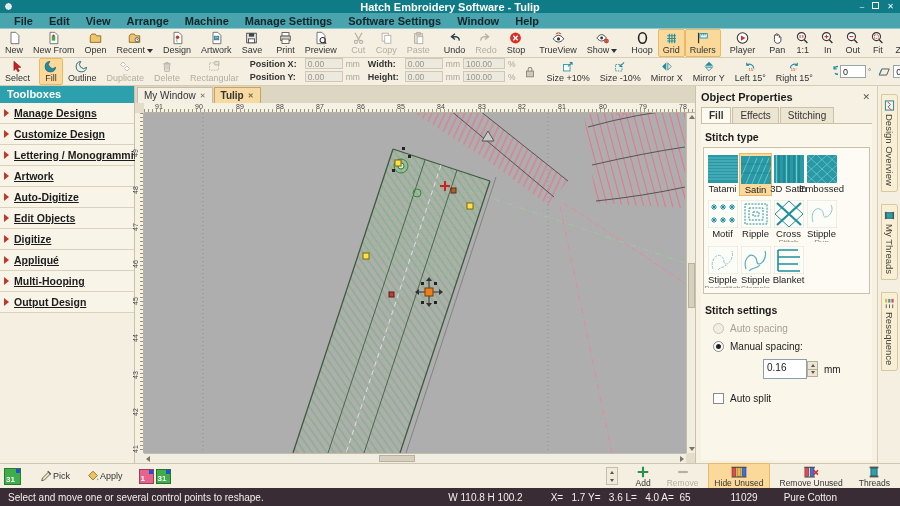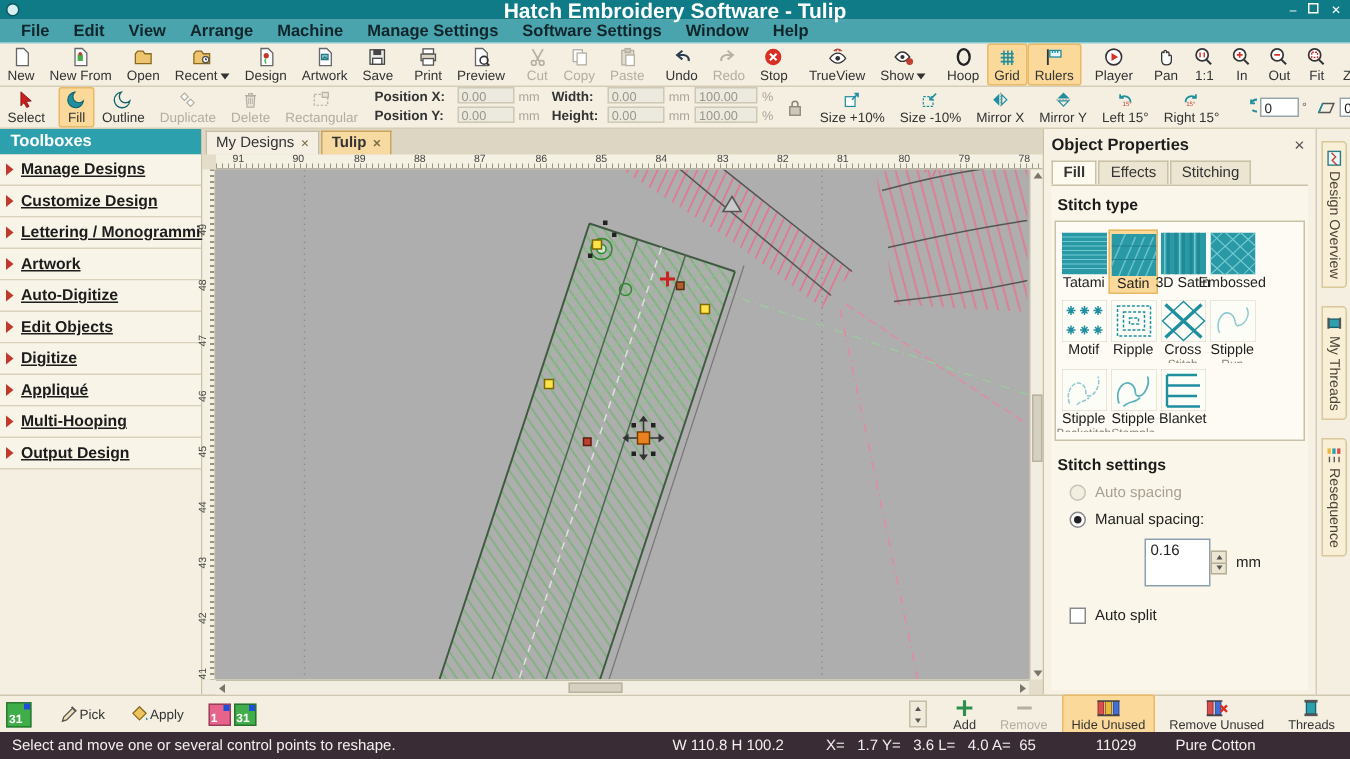--- a/index.html
+++ b/index.html
@@ -3,21 +3,21 @@
 <meta charset="utf-8">
 <style>
   * { margin:0; padding:0; box-sizing:border-box; }
   html,body { width:900px; height:506px; overflow:hidden; }
   body { font-family:"Liberation Sans",sans-serif; background:#f4efe1; }
   #app { width:900px; height:506px; display:flex; flex-direction:column; }
 
   
   .titlebar { height:13px; background:#0e7b87; display:flex; align-items:center; color:#fff; position:relative; }
   .app-icon { width:9px; height:9px; border-radius:50%; background:#d8eef0; margin-left:4px; border:1px solid #0a5962; }
-  .title-text { position:absolute; left:0; right:0; text-align:center; font-size:14px; font-weight:bold; }
+  .title-text { position:absolute; left:0; right:0; text-align:center; font-size:11px; font-weight:bold; }
   .win-controls { margin-left:auto; display:flex; gap:8px; padding-right:6px; font-size:8px; line-height:9px; z-index:2; }
   .win-controls span { cursor:default; }
   .wc-max { display:inline-block; width:7px; height:7px; border:1px solid #fff; }
 
   
   .menubar { height:16px; background:#4aa4ae; display:flex; align-items:center; padding-left:6px; border-bottom:1px solid #8ccad1; }
   .menu-item { font-size:11px; font-weight:bold; color:#10262b; padding:0 8px; line-height:16px; }
 
   
   .toolbar { background:#f4efe1; display:flex; align-items:stretch; border-bottom:1px solid #d5cdb6; }
@@ -98,21 +98,21 @@
   .cell .cl { font-size:9.5px; color:#222; white-space:nowrap; line-height:11px; }
   .cell .sub { font-size:8px; color:#8a8478; height:3px; overflow:hidden; line-height:8px; white-space:nowrap; }
   .settings { margin-top:10px; }
   .srow { display:flex; align-items:center; gap:6px; margin:7px 0 0 10px; }
   .radio { width:11px; height:11px; border-radius:50%; border:1px solid #8a8a8a; background:#fff; position:relative; flex:none; }
   .radio.disabled { border-color:#c9c4b6; background:#f2eee0; }
   .radio.checked:after { content:""; position:absolute; left:2px; top:2px; width:5px; height:5px; border-radius:50%; background:#222; }
   .slabel { font-size:10px; color:#222; }
   .slabel.dis { color:#a8a193; }
   .spacing-row { margin-left:60px; }
-  .spin-input { width:44px; height:32px; background:#fff; border:1px solid #8aa0ae; font-size:10px; color:#222; padding:0 3px; line-height:15px; }
+  .spin-input { width:44px; height:20px; background:#fff; border:1px solid #8aa0ae; font-size:10px; color:#222; padding:0 3px; line-height:15px; }
   .spinner { width:11px; height:16px; border:1px solid #b5ad98; background:#ece5d2; display:flex; flex-direction:column; }
   .spinner i { flex:1; display:flex; align-items:center; justify-content:center; }
   .spinner i:first-child { border-bottom:1px solid #b5ad98; }
   .tri-up { width:0; height:0; border-left:2.5px solid transparent; border-right:2.5px solid transparent; border-bottom:3.5px solid #555; }
   .tri-dn { width:0; height:0; border-left:2.5px solid transparent; border-right:2.5px solid transparent; border-top:3.5px solid #555; }
   .checkbox { width:11px; height:11px; border:1px solid #8a8a8a; background:#fff; flex:none; }
 
   
   .side-tabs { width:23px; background:#f4efe1; border-left:1px solid #d5cdb6; display:flex; flex-direction:column; align-items:center; padding-top:8px; gap:12px; }
   .vtab { writing-mode:vertical-rl; background:#f9efd6; border:1px solid #d9c89a; border-radius:0 3px 3px 0; font-size:9.5px; color:#4a4436; padding:5px 2px; display:flex; align-items:center; gap:3px; }
@@ -743,21 +743,21 @@
         </div>
       <div class="sb-item">
           <span class="sb-arrow"></span>
           <span class="sb-label">Output Design</span>
         </div>
     </div>
 
     <div class="canvas-col">
       <div class="tabbar">
         <div class="ctab">
-            <span>My Designs</span>
+            <span>My Window</span>
             <span class="x">✕</span>
           </div>
         <div class="ctab active">
             <span>Tulip</span>
             <span class="x">✕</span>
           </div>
       </div>
       <div class="ruler-h">
         <span class="num" style="left:11px">91</span>
           <span class="num" style="left:51px">90</span>

